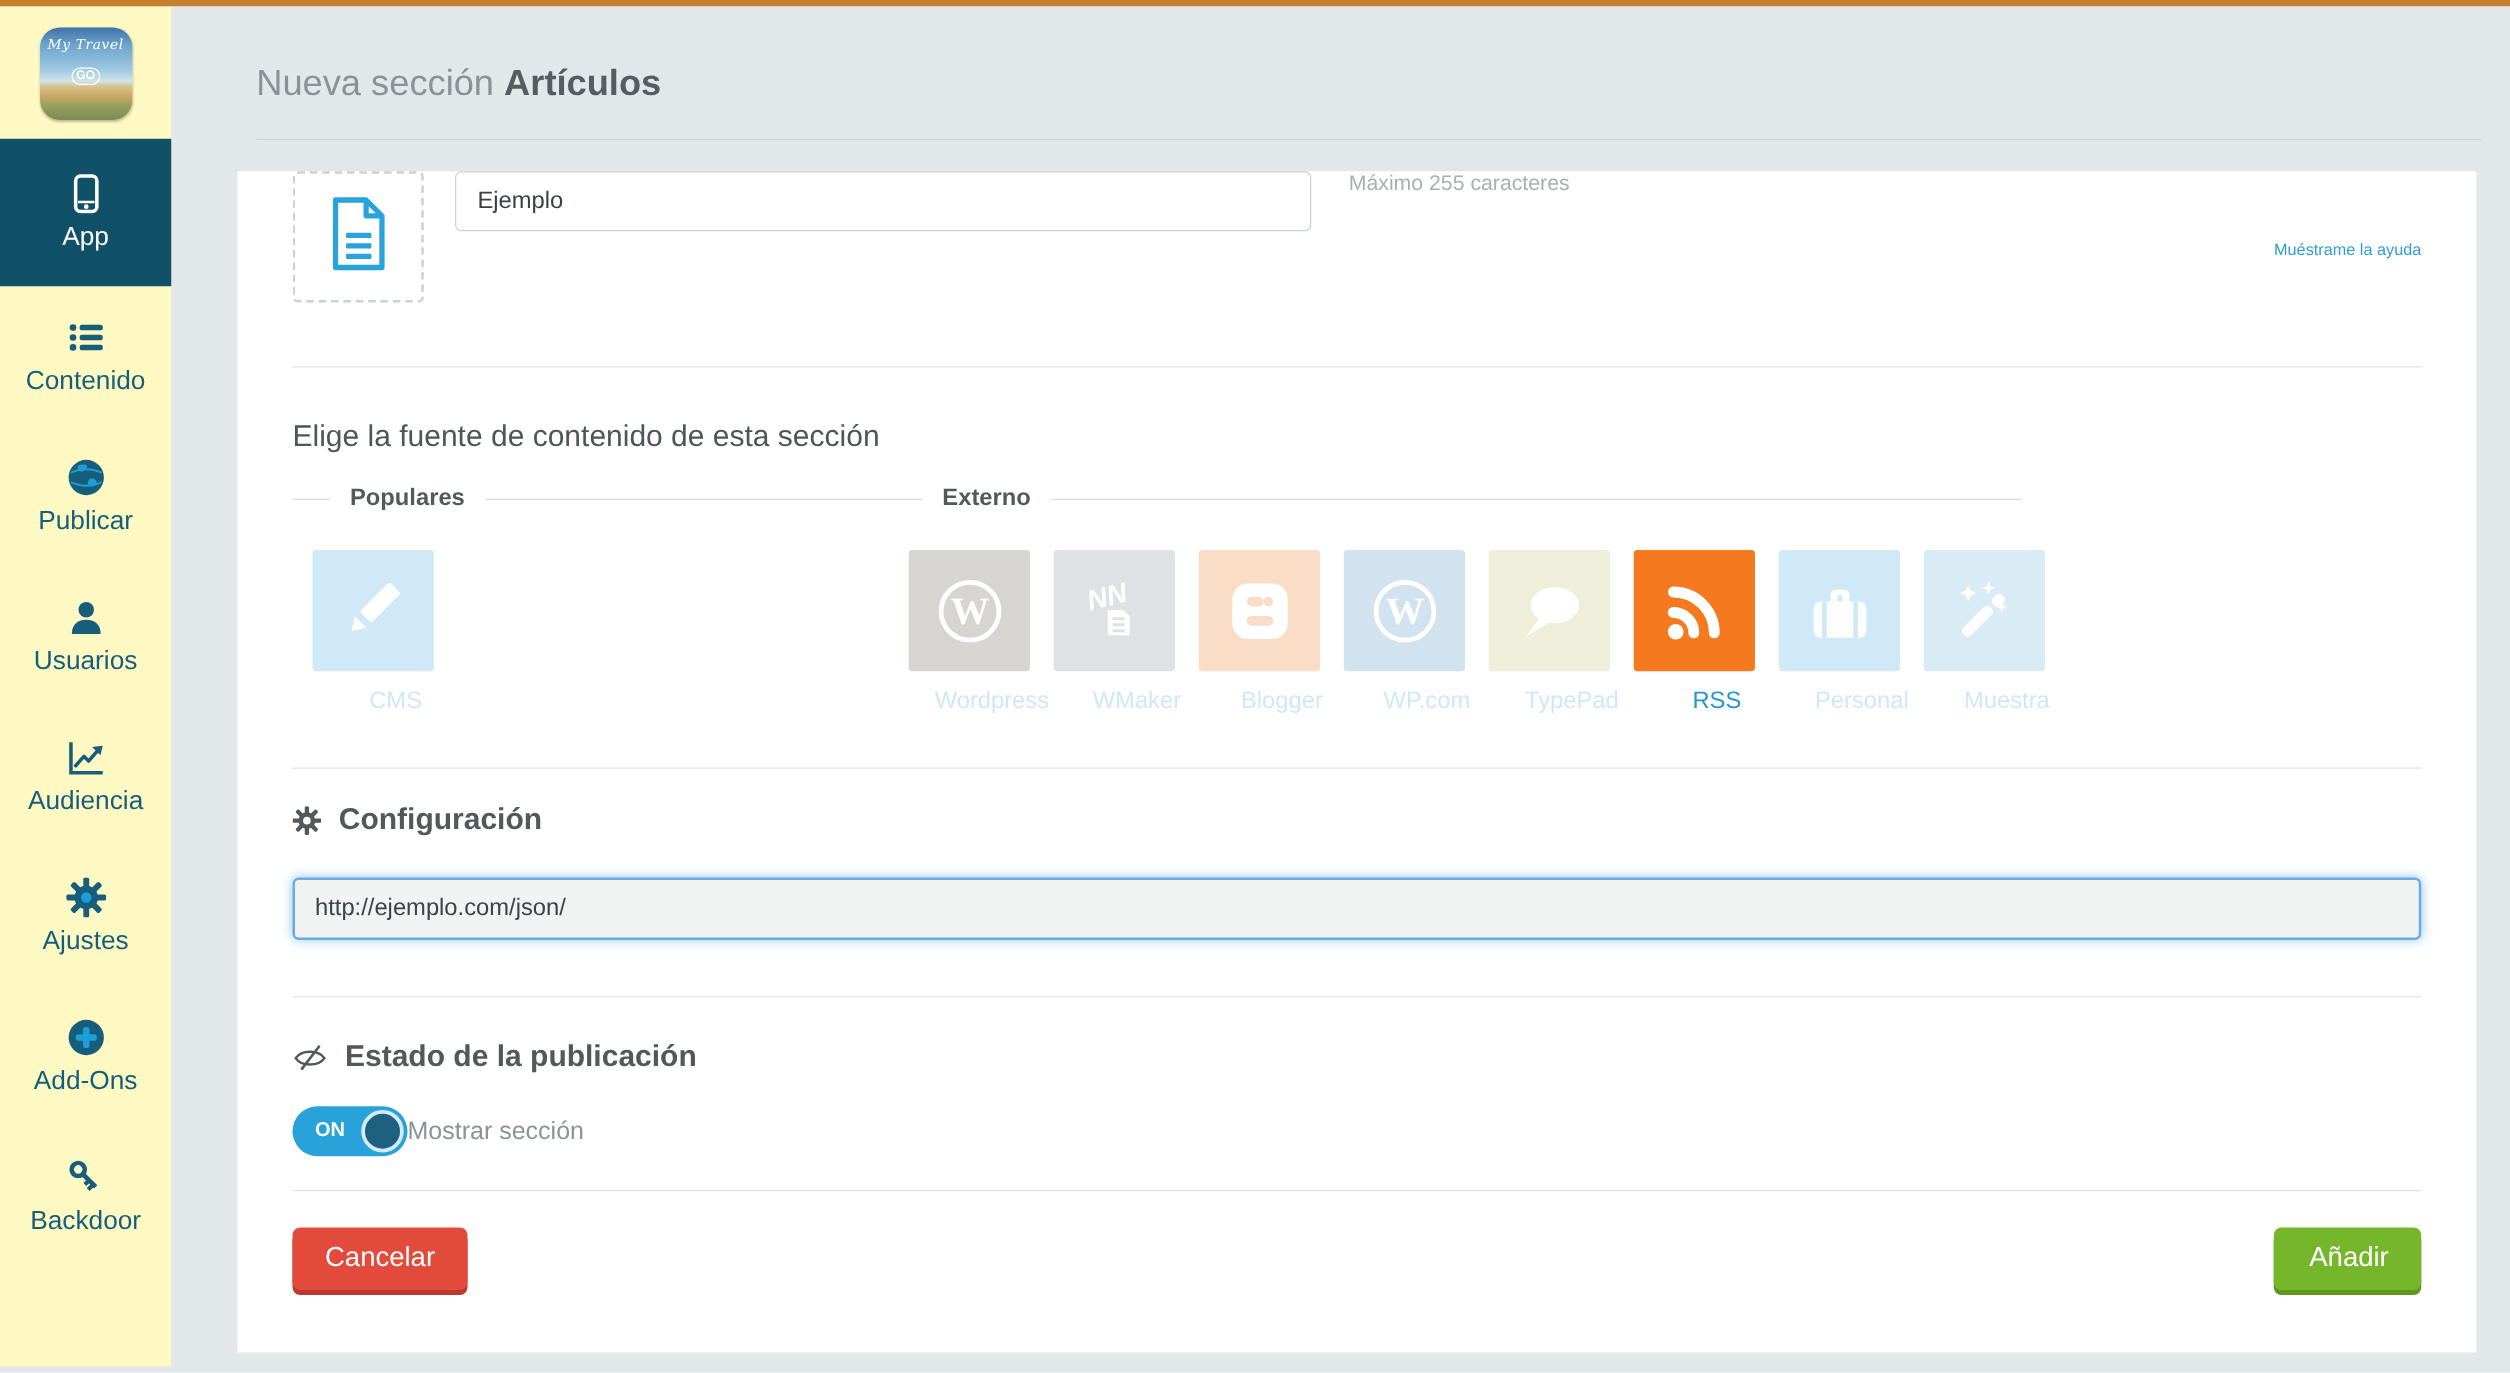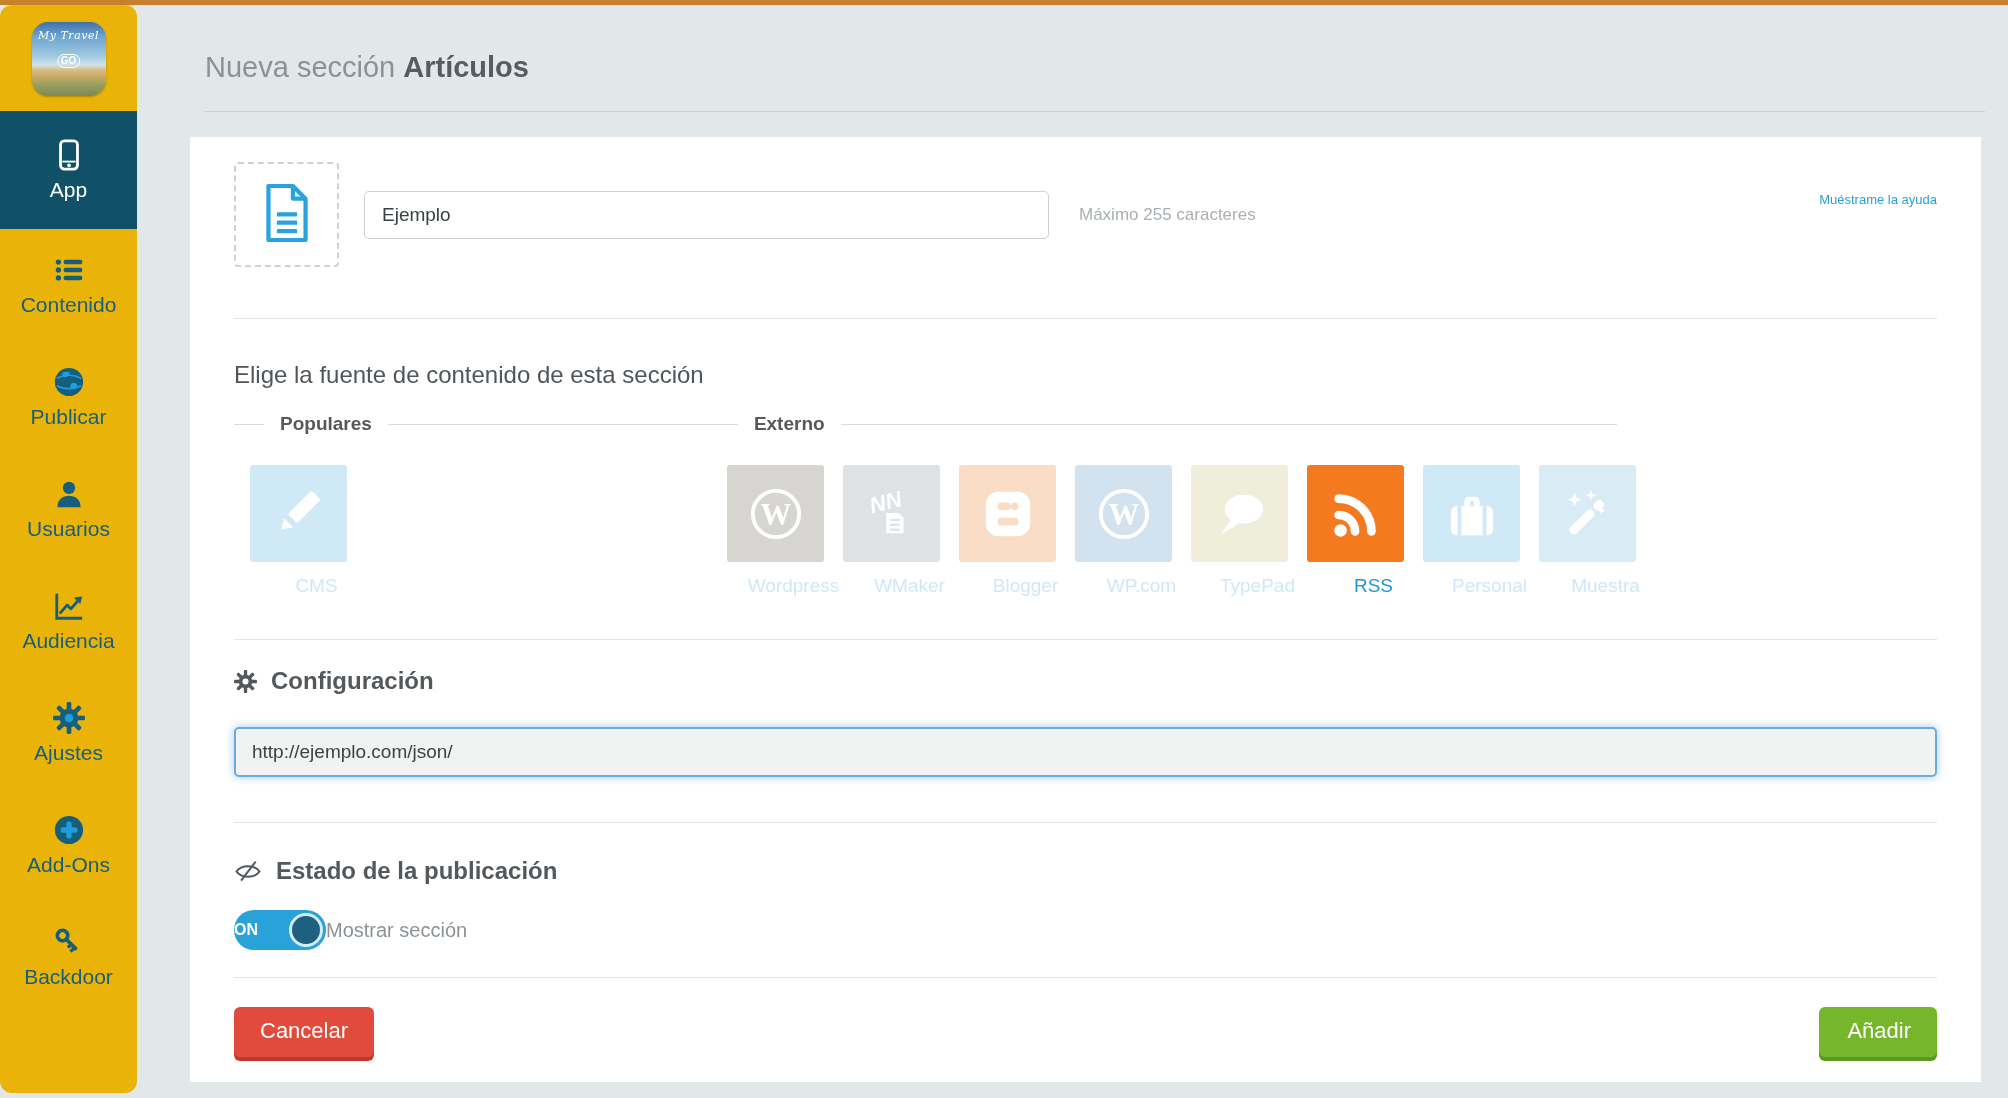--- a/index.html
+++ b/index.html
@@ -8,21 +8,21 @@
     font-family: "Liberation Sans", sans-serif;
     background:#e2e8ea;
     position:relative;
   }
   
   .topbar { position:absolute; top:0; left:0; width:2008px; height:5px; background:#c8802f; z-index:30; }
 
   
   .sidebar {
     position:absolute; top:5px; left:0; width:137px; height:1088px;
-    background:#eab308; z-index:20;border-radius:12px;
+    background:#fef9c3; z-index:20;
   }
   .logo {
     width:74px; height:74px; margin:17px auto 0; border-radius:16px;
     background:linear-gradient(180deg,#3f72a8 0%,#6fa6cf 20%,#9cc7e0 45%,#cfe3ea 58%,#d9c18b 64%,#c9a864 74%,#9aa05f 84%,#7b8a52 100%);
     position:relative; overflow:hidden; box-shadow:0 1px 2px rgba(0,0,0,.25);
   }
   .logo-title {
     position:absolute; top:7px; width:100%; text-align:center;
     font-family:"DejaVu Serif", serif; font-style:italic;
     font-size:11px; color:#fff; letter-spacing:.5px;
@@ -46,21 +46,21 @@
   .main { position:absolute; left:137px; top:5px; width:1871px; height:1093px; }
   .page-header { padding:46px 0 0 68px; }
   .page-title { font-size:29px; font-weight:normal; color:#8a9297; }
   .page-title b { color:#555d63; }
   .header-divider { height:1px; background:#c9d2d6; margin:27px 23px 0 68px; }
 
   .card {
     background:#fff; margin:25px 27px 0 53px; height:945px;
     padding:0 44px; position:relative;
   }
-  .name-row { display:flex; align-items:center; padding-top:25px; }
+  .name-row { display:flex; align-items:flex-start; }
   .dashed-box {
     width:105px; height:105px; border:2px dashed #ccd1d4; border-radius:4px;
     display:flex; align-items:center; justify-content:center; flex:0 0 auto;
   }
   .name-input {
     margin-left:25px; width:685px; height:48px;
     border:1px solid #ccd1d4; border-radius:5px;
     font-family:"Liberation Sans",sans-serif;
     font-size:19px; color:#3a4145; padding:0 17px; outline:none;
   }
@@ -111,21 +111,21 @@
     font-family:"Liberation Sans",sans-serif;
     font-size:19px; color:#3c4347; padding:0 16px; outline:none;
   }
 
   .toggle-row { display:flex; align-items:center; margin-top:25px; }
   .toggle {
     width:92px; height:40px; border-radius:20px; background:#29a2da;
     position:relative; cursor:pointer; flex:0 0 auto;
   }
   .toggle-on {
-    color:#fff; font-weight:bold; font-size:16px; line-height:40px; 
+    color:#fff; font-weight:bold; font-size:16px; line-height:40px; padding-left:18px;
   }
   .toggle-knob {
     position:absolute; right:3px; top:3px; width:34px; height:34px; border-radius:50%;
     background:#1d6080; border:3px solid #d4ecf8;
   }
   .toggle-text { margin-left:0; font-size:20px; color:#8b9297; }
 
   .buttons-row { display:flex; justify-content:space-between; margin-top:29px; }
   .btn {
     border:none; border-radius:6px; font-family:"Liberation Sans",sans-serif;

